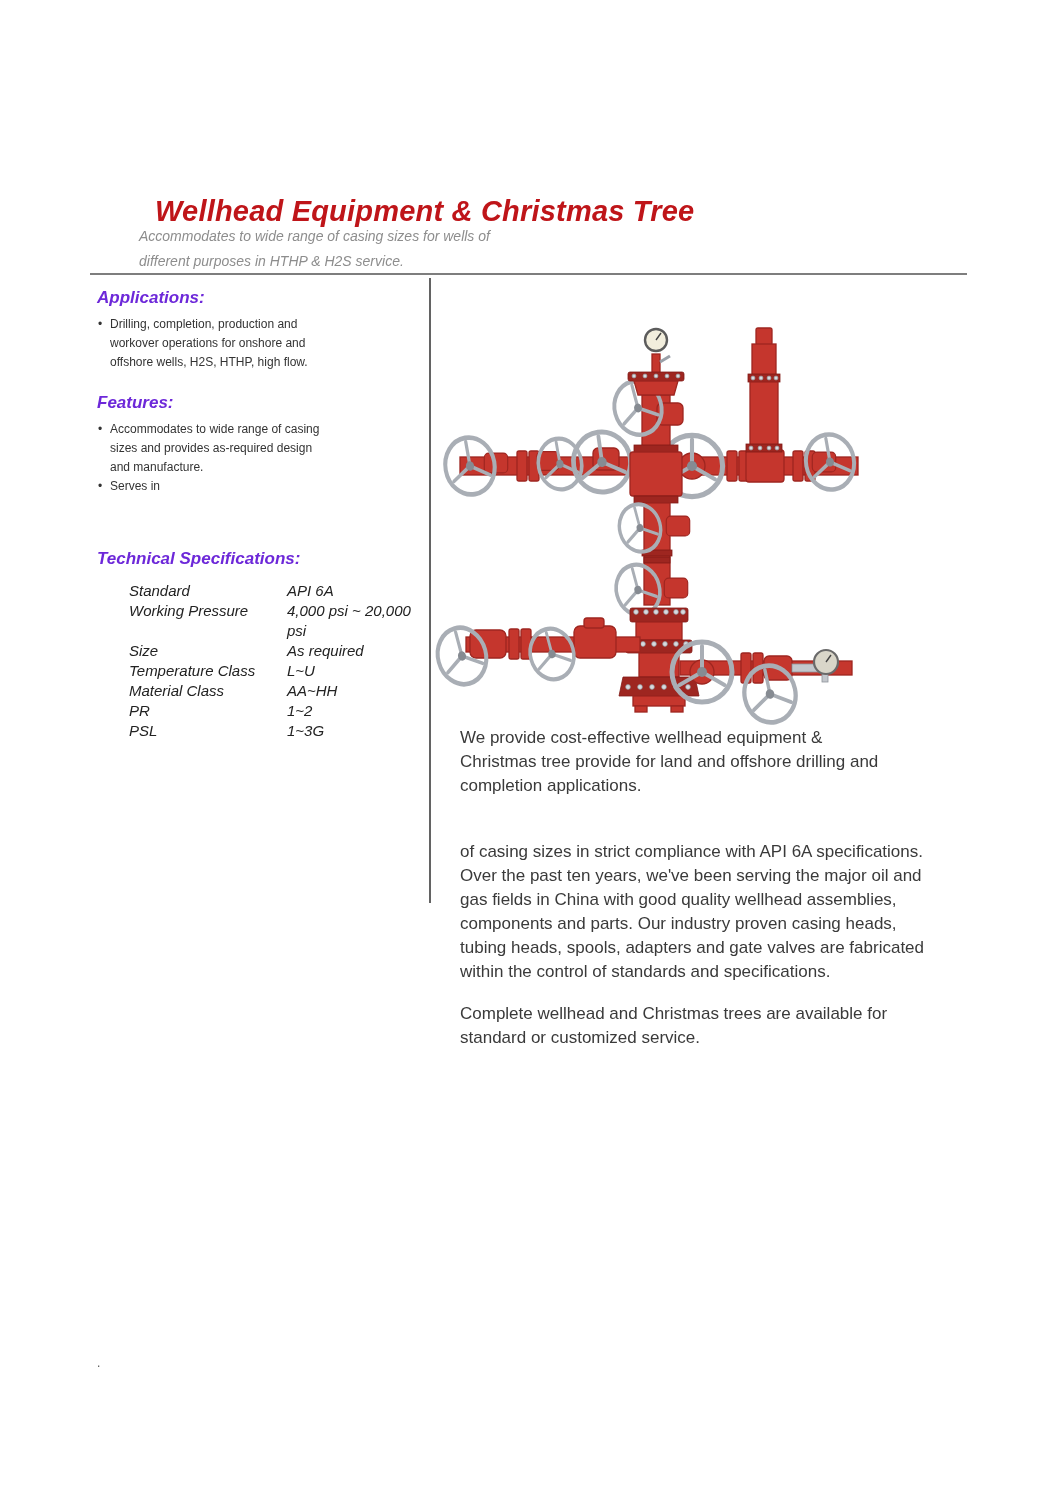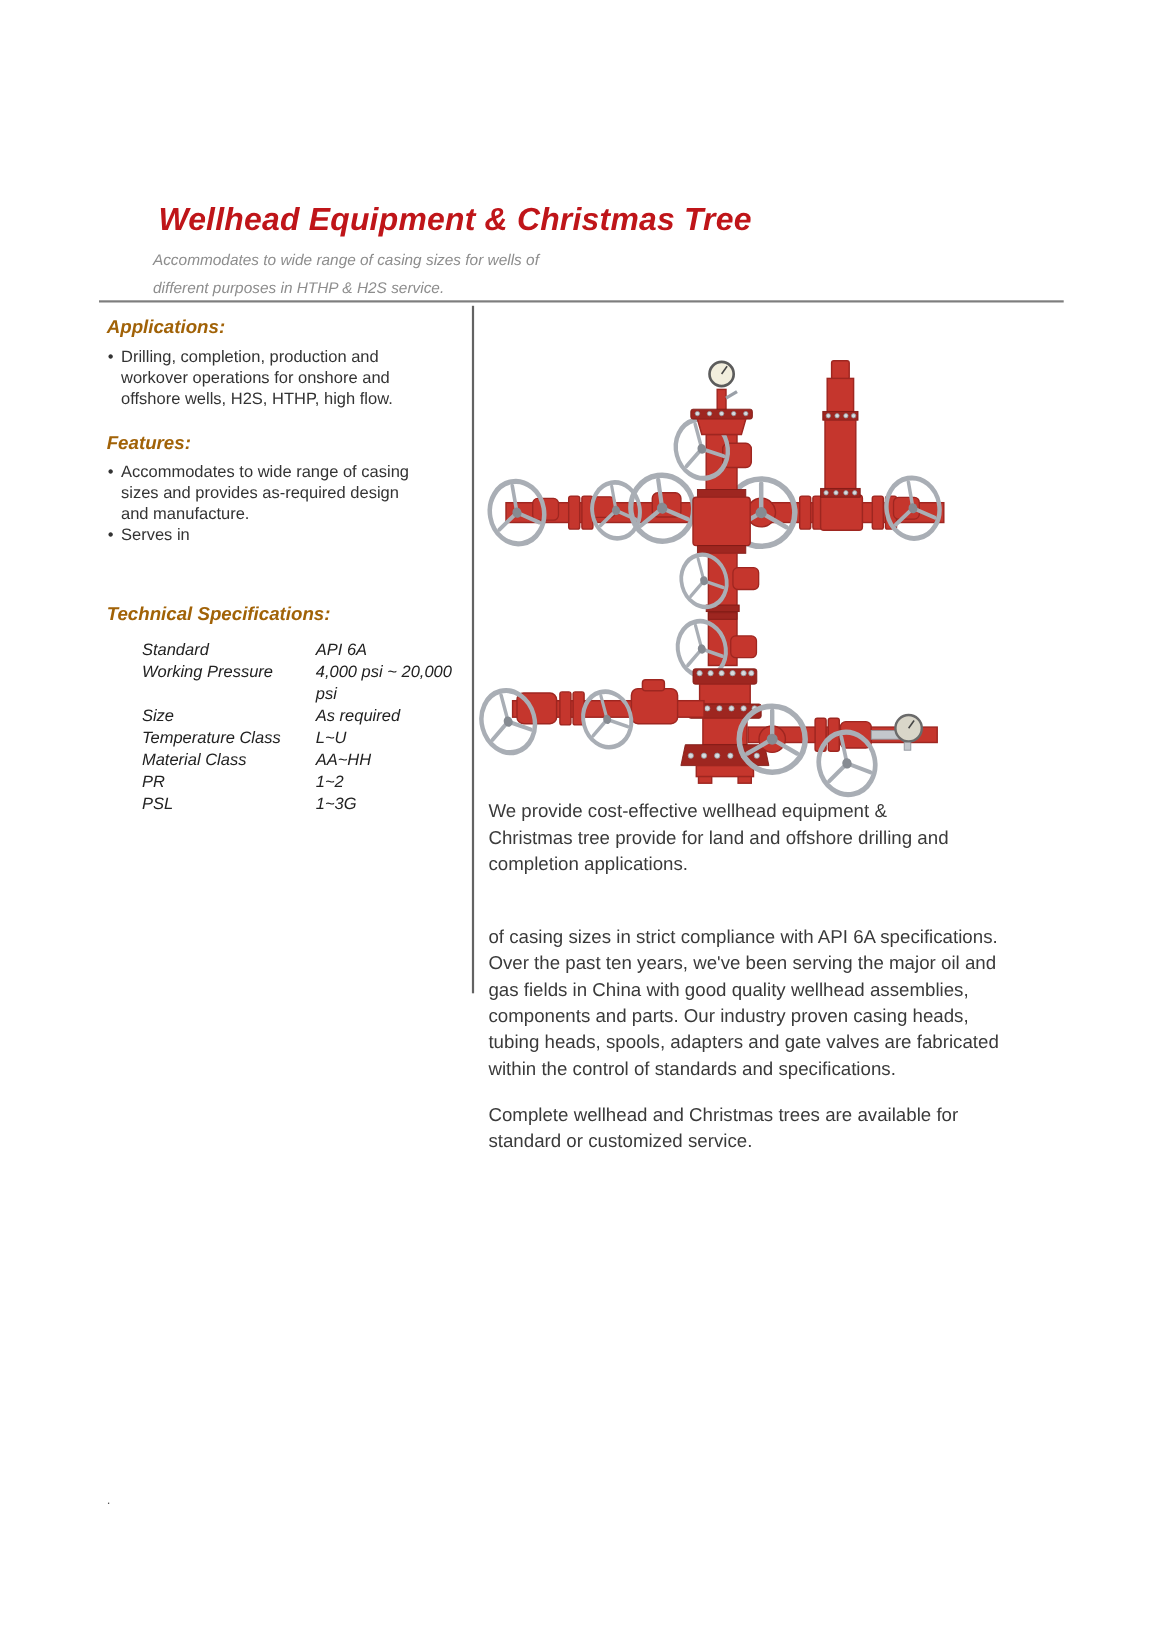--- a/index.html
+++ b/index.html
@@ -12,47 +12,47 @@
     --steel-gray:#a9aeb5;
     --steel-dark:#868b92;
     --gauge-face:#f2eedd;
   }
   html,body{margin:0;padding:0;background:#ffffff;}
   .page{
     position:relative;width:1059px;height:1500px;background:#ffffff;
     font-family:"Liberation Sans", sans-serif;overflow:hidden;
   }
   .title{
-    position:absolute;left:139px;top:179px;margin:5px;
+    position:absolute;left:139px;top:179px;margin:16px;
     font-size:29px;font-weight:bold;font-style:italic;color:var(--accent-red);
     white-space:nowrap;letter-spacing:.2px;
   }
   .subtitle{
     position:absolute;left:139px;top:224px;margin:0;
     font-size:14px;font-style:italic;color:var(--subtitle-gray);line-height:25px;
   }
   .hrule{position:absolute;left:90px;top:273px;width:877px;height:2px;background:var(--rule-gray);}
   .vrule{position:absolute;left:429px;top:278px;width:2px;height:625px;background:#636363;}
 
   .left-col{position:absolute;left:97px;top:288px;width:320px;color:#303030;}
   .section-heading{
-    margin:0 0 7px 0;font-size:17px;font-weight:bold;font-style:italic;color:#a16207;
+    margin:0 0 7px 0;font-size:17px;font-weight:bold;font-style:italic;color:#6d28d9;
   }
   .features-block .section-heading{margin-top:21px;}
   .specs-block .section-heading{margin-top:53px;margin-bottom:12px;}
-  .bullet-item{position:relative;padding-left:13px;font-size:15px;line-height:19px;color:#333333;}
+  .bullet-item{position:relative;padding-left:13px;font-size:12px;line-height:19px;color:#333333;}
   .bullet-item::before{content:"\2022";position:absolute;left:1px;top:0;color:#333333;}
   .bullet-item + .bullet-item{margin-top:0px;}
   .spec-row{display:flex;font-size:15px;font-style:italic;line-height:20px;color:#222222;}
   .spec-label{width:158px;flex:none;margin-left:32px;}
   .spec-value{flex:1;}
 
   .tree-figure{position:absolute;left:430px;top:300px;width:560px;height:430px;margin:0;}
 
-  .paragraphs{position:absolute;left:444px;top:726px;width:528px;}
+  .paragraphs{position:absolute;left:460px;top:726px;width:528px;}
   .paragraphs .para{margin:0 0 18px 0;font-size:17px;line-height:24px;color:var(--text-dark);}
 
   .footer-dot{position:absolute;left:97px;top:1356px;font-size:12px;color:#555555;}
 
   
   .red{fill:var(--equipment-red);stroke:var(--equipment-red-dark);stroke-width:1.3;}
   .redring{fill:var(--equipment-red-dark);stroke:#801b16;stroke-width:.8;}
   .rim{fill:none;stroke:var(--steel-gray);stroke-width:5;}
   .spokes{stroke:var(--steel-gray);stroke-width:4;fill:none;stroke-linecap:round;}
   .hub{fill:var(--steel-dark);}

